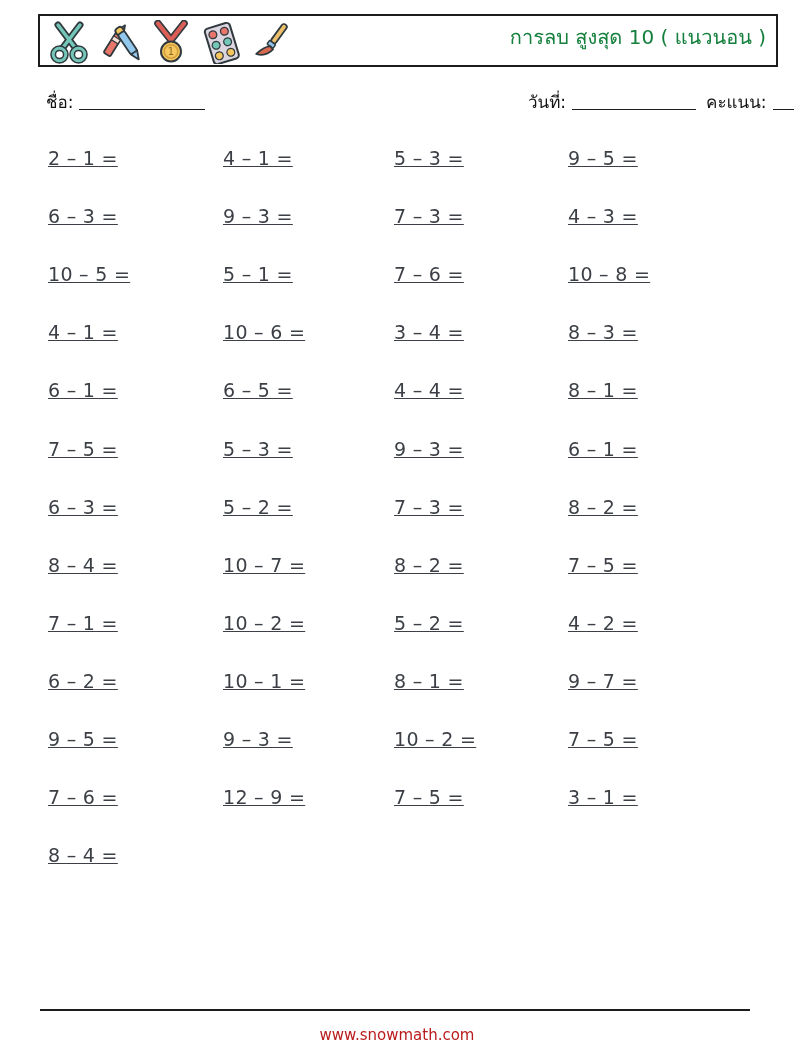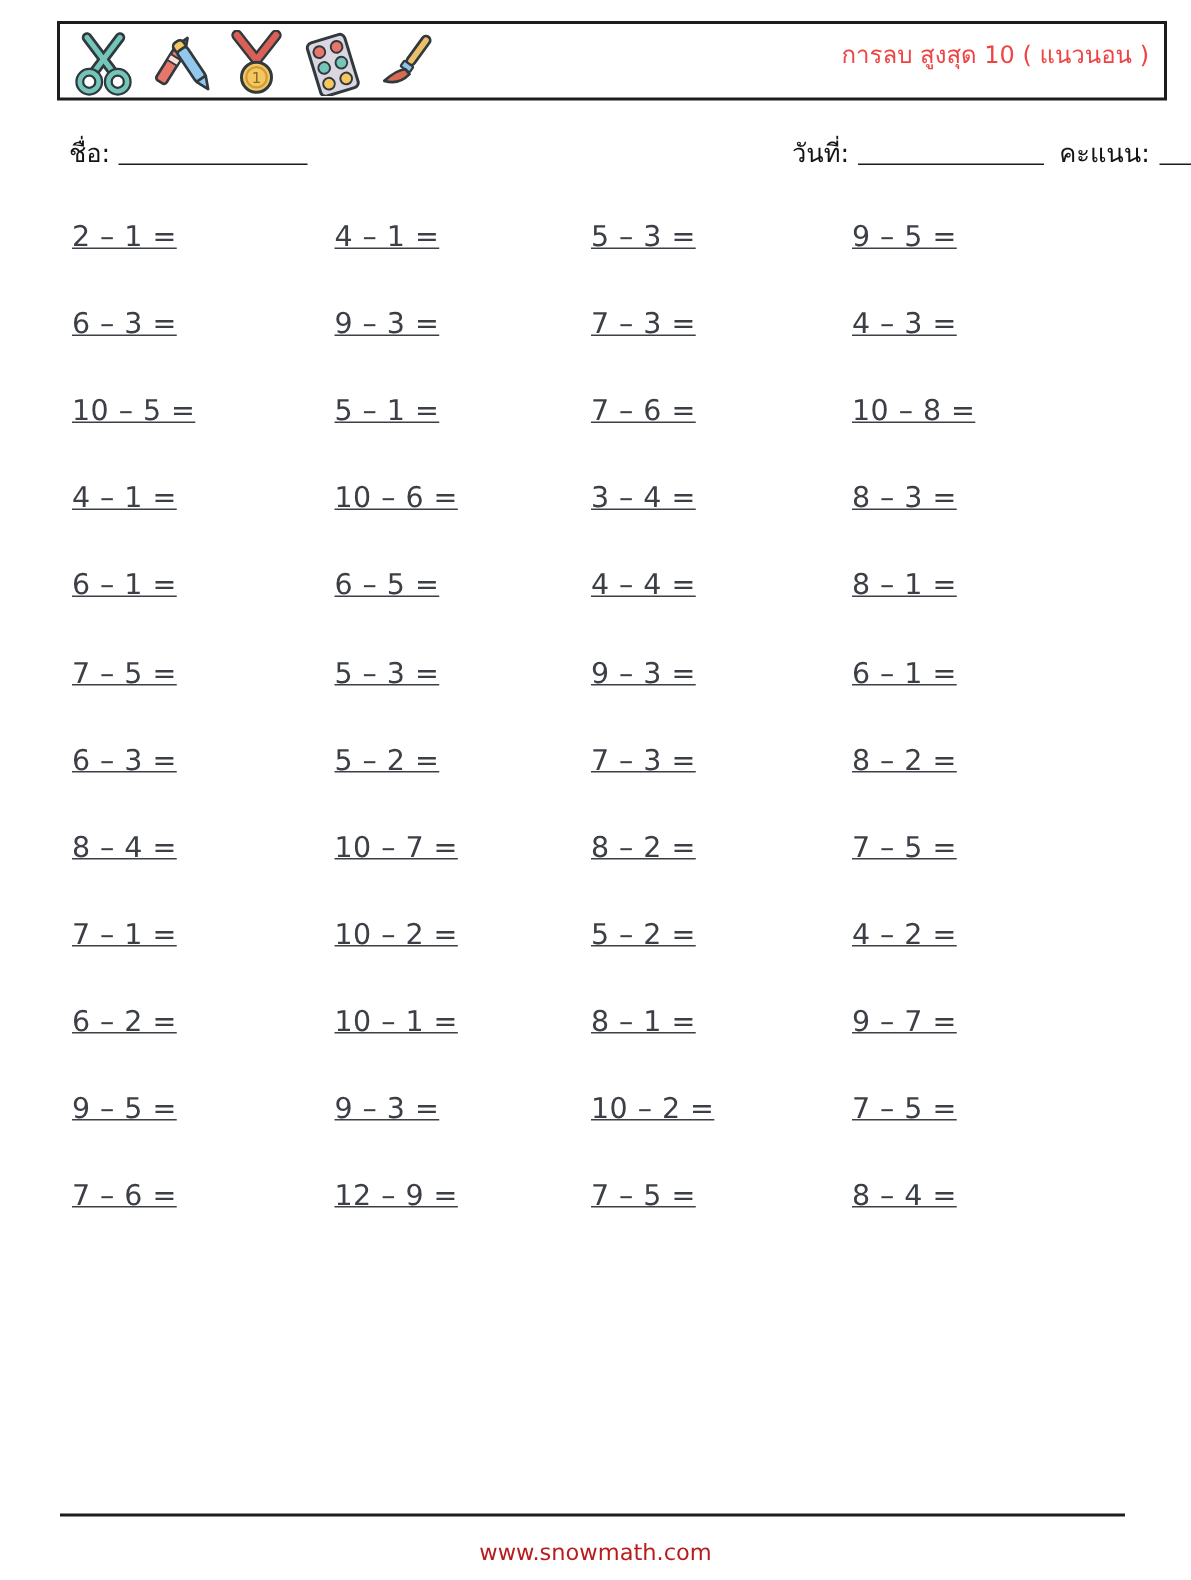--- a/index.html
+++ b/index.html
@@ -18,22 +18,22 @@
     width: 740px; height: 53px;
     border: 2px solid #1c1c1c;
     display: flex;
     align-items: center;
     justify-content: space-between;
     padding: 0 10px 0 7px;
   }
   .header-icons { display: flex; align-items: center; gap: 7px; transform: translateY(1px); }
   .header-icons svg { display: block; }
   .worksheet-title {
-    font-size: 16px;
-    color: #ef4444;
+    font-size: 20px;
+    color: #15803d;
     transform: translateY(-4px);
     white-space: nowrap;
   }
   .fields-row { position: absolute; left: 0; top: 88px; width: 100%; height: 26px; font-size: 17px; color: #141414; margin-left: 16px; }
   .name-field { position: absolute; left: 30px; top: 0; white-space: nowrap; }
   .date-score-field { position: absolute; left: 512px; top: 0; white-space: nowrap; }
   .blank {
     display: inline-block;
     border-bottom: 1.6px solid #1c1c1c;
     height: 15px;
@@ -187,19 +187,20 @@
       <div class="problem">10 – 1 =</div>
       <div class="problem">8 – 1 =</div>
       <div class="problem">9 – 7 =</div>
       <div class="problem">9 – 5 =</div>
       <div class="problem">9 – 3 =</div>
       <div class="problem">10 – 2 =</div>
       <div class="problem">7 – 5 =</div>
       <div class="problem">7 – 6 =</div>
       <div class="problem">12 – 9 =</div>
       <div class="problem">7 – 5 =</div>
+      <div class="problem">3 – 1 =</div>
       <div class="problem">8 – 4 =</div>
     </div>
 
   <div class="footer-divider"></div>
   <div class="footer-text">www.snowmath.com</div>
 
 </div>
 
 </body></html>

